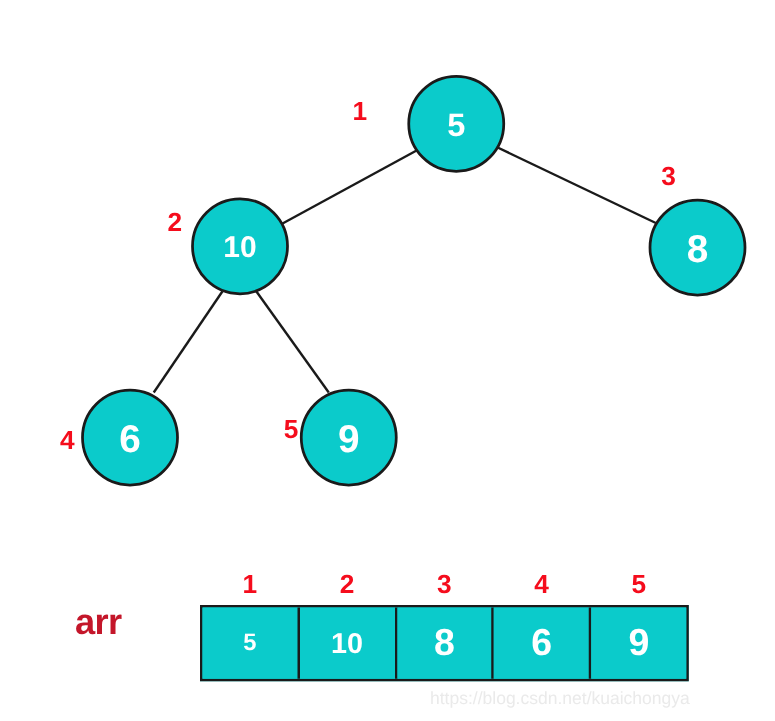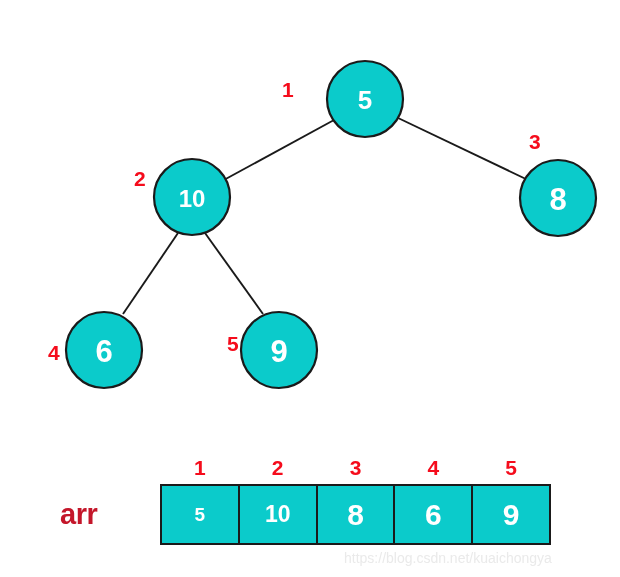--- a/index.html
+++ b/index.html
@@ -92,21 +92,21 @@
     text-align: center;
     color: #f50c1c;
     font-family: "Liberation Sans", sans-serif;
     font-weight: bold;
     font-size: 21px;
     line-height: 1;
   }
   #arr-name {
     position: absolute;
     left: 60px;
-    top: 500px;
+    top: 484px;
     color: #c4162a;
     font-family: "Liberation Sans", sans-serif;
     font-weight: bold;
     font-size: 29px;
     line-height: 1;
     letter-spacing: -0.5px;
   }
   #watermark {
     position: absolute;
     left: 344px;

